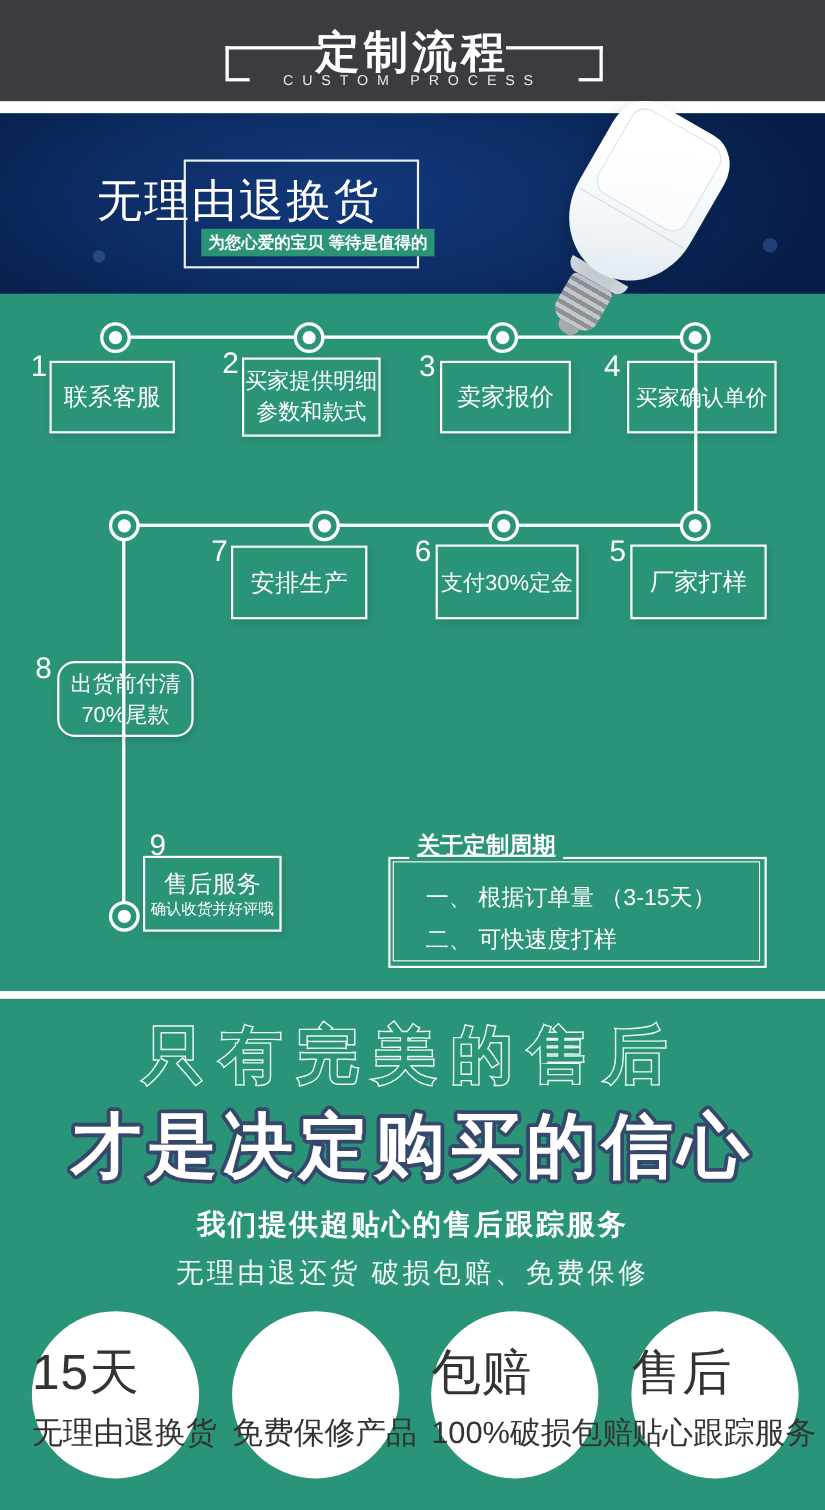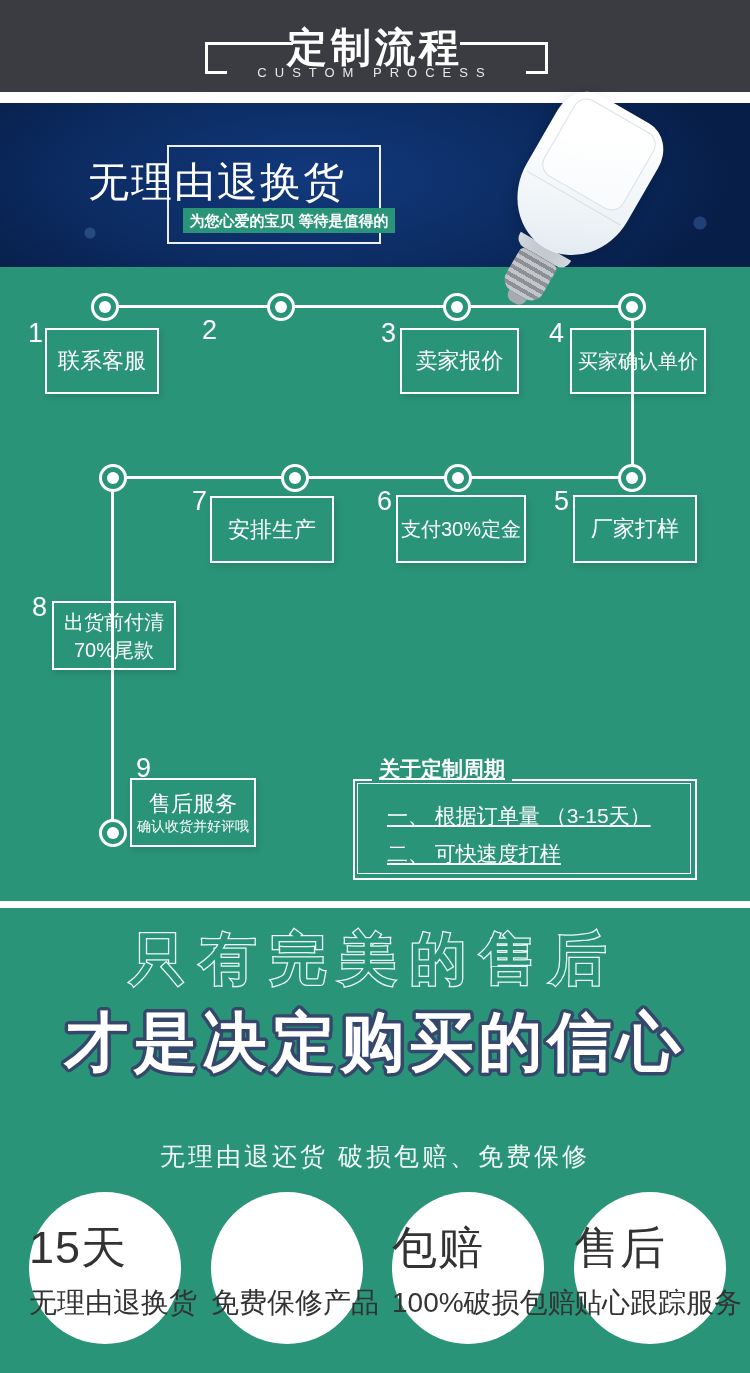--- a/index.html
+++ b/index.html
@@ -62,34 +62,34 @@
   .fbox{position:absolute;border:2px solid #fff;z-index:2;display:flex;align-items:center;
         justify-content:center;text-align:center;color:#fff;white-space:pre-line;
         box-shadow:2px 3px 7px rgba(0,0,0,.12);}
   #b1{left:45px;top:328px;width:110px;height:62px;font-size:22px;}
   #b2{left:220px;top:325px;width:122px;height:68px;font-size:20px;line-height:28px;}
   #b3{left:400px;top:328px;width:115px;height:62px;font-size:22px;}
   #b4{left:570px;top:328px;width:132px;height:62px;font-size:20px;}
   #b5{left:573px;top:495px;width:120px;height:64px;font-size:22px;}
   #b6{left:396px;top:495px;width:126px;height:64px;font-size:20px;}
   #b7{left:210px;top:496px;width:120px;height:63px;font-size:22px;}
-  #b8{left:52px;top:601px;width:120px;height:65px;font-size:20px;line-height:28px;}
+  #b8{left:52px;top:601px;width:120px;height:65px;font-size:20px;line-height:28px;border-radius:16px;}
   #b9{left:130px;top:778px;width:122px;height:65px;flex-direction:column;}
   #b9 .lbl{font-size:22px;line-height:26px;}
   #b9 .sub{font-size:14px;line-height:18px;}
   #n1{left:28px;top:318px;} #n2{left:202px;top:315px;} #n3{left:381px;top:318px;}
   #n4{left:549px;top:318px;} #n5{left:554px;top:486px;} #n6{left:377px;top:486px;}
   #n7{left:192px;top:486px;} #n8{left:32px;top:592px;} #n9{left:136px;top:753px;}
 
   
   .cycle-outer{position:absolute;left:353px;top:779px;width:340px;height:97px;border:2px solid #fff;z-index:2;}
   .cycle-inner{position:absolute;left:357px;top:783px;width:332px;height:89px;border:1px solid #fff;z-index:2;}
   .cycle-title{position:absolute;left:372px;top:755px;z-index:4;background:#2a9478;
                padding:0 7px;font-size:21px;font-weight:bold;line-height:27px;color:#fff;text-decoration:underline;}
-  .cycle-item{position:absolute;left:387px;z-index:4;font-size:21px;color:#fff;white-space:nowrap;text-decoration:underline;}
+  .cycle-item{position:absolute;left:387px;z-index:4;font-size:21px;color:#fff;white-space:nowrap;}
   #ci0{top:802px;} #ci1{top:840px;}
 
   
   .svg-line{position:absolute;left:0;width:750px;}
   #outline-svg{top:920px;height:80px;}
   #main-svg{top:998px;height:92px;}
   .as-sub1{position:absolute;left:0;top:1096px;width:750px;text-align:center;
            font-size:26px;font-weight:bold;letter-spacing:2px;color:#fff;}
   .as-sub2{position:absolute;left:0;top:1140px;width:750px;text-align:center;
            font-size:25px;letter-spacing:3px;color:#f2faf7;}
@@ -147,20 +147,22 @@
   <div class="fnum" id="n2">2</div>
   <div class="fnum" id="n3">3</div>
   <div class="fnum" id="n4">4</div>
   <div class="fnum" id="n5">5</div>
   <div class="fnum" id="n6">6</div>
   <div class="fnum" id="n7">7</div>
   <div class="fnum" id="n8">8</div>
   <div class="fnum" id="n9">9</div>
 
   <div class="fbox" id="b1">联系客服</div>
+  <div class="fbox" id="b2">买家提供明细
+参数和款式</div>
   <div class="fbox" id="b3">卖家报价</div>
   <div class="fbox" id="b4">买家确认单价</div>
   <div class="fbox" id="b5">厂家打样</div>
   <div class="fbox" id="b6">支付30%定金</div>
   <div class="fbox" id="b7">安排生产</div>
   <div class="fbox" id="b8">出货前付清
 70%尾款</div>
   <div class="fbox" id="b9">
     <span class="lbl">售后服务</span>
     <span class="sub">确认收货并好评哦</span>
@@ -175,20 +177,21 @@
   <div class="wstrip2"></div>
 
   <svg class="svg-line" id="outline-svg">
     <text x="375" y="58" text-anchor="middle" style="font-family:'Liberation Sans','DejaVu Sans',sans-serif;font-size:56px;font-weight:bold;
                  letter-spacing:14px;fill:#2a9478;stroke:#eefaf5;stroke-width:2.5px;paint-order:stroke;">只有完美的售后</text>
   </svg>
   <svg class="svg-line" id="main-svg">
     <text x="375" y="66" text-anchor="middle" style="font-family:'Liberation Sans','DejaVu Sans',sans-serif;font-size:64px;font-weight:bold;
                  letter-spacing:5px;fill:#ffffff;stroke:#35476b;stroke-width:7px;paint-order:stroke;stroke-linejoin:round;">才是决定购买的信心</text>
   </svg>
+  <div class="as-sub1">我们提供超贴心的售后跟踪服务</div>
   <div class="as-sub2">无理由退还货 破损包赔、免费保修</div>
 
   <div class="badge" id="bg0">
     <div class="bt">15天</div>
     <div class="bd">无理由退换货</div>
   </div>
   <div class="badge" id="bg1">
     <div class="bd">免费保修产品</div>
   </div>
   <div class="badge" id="bg2">

